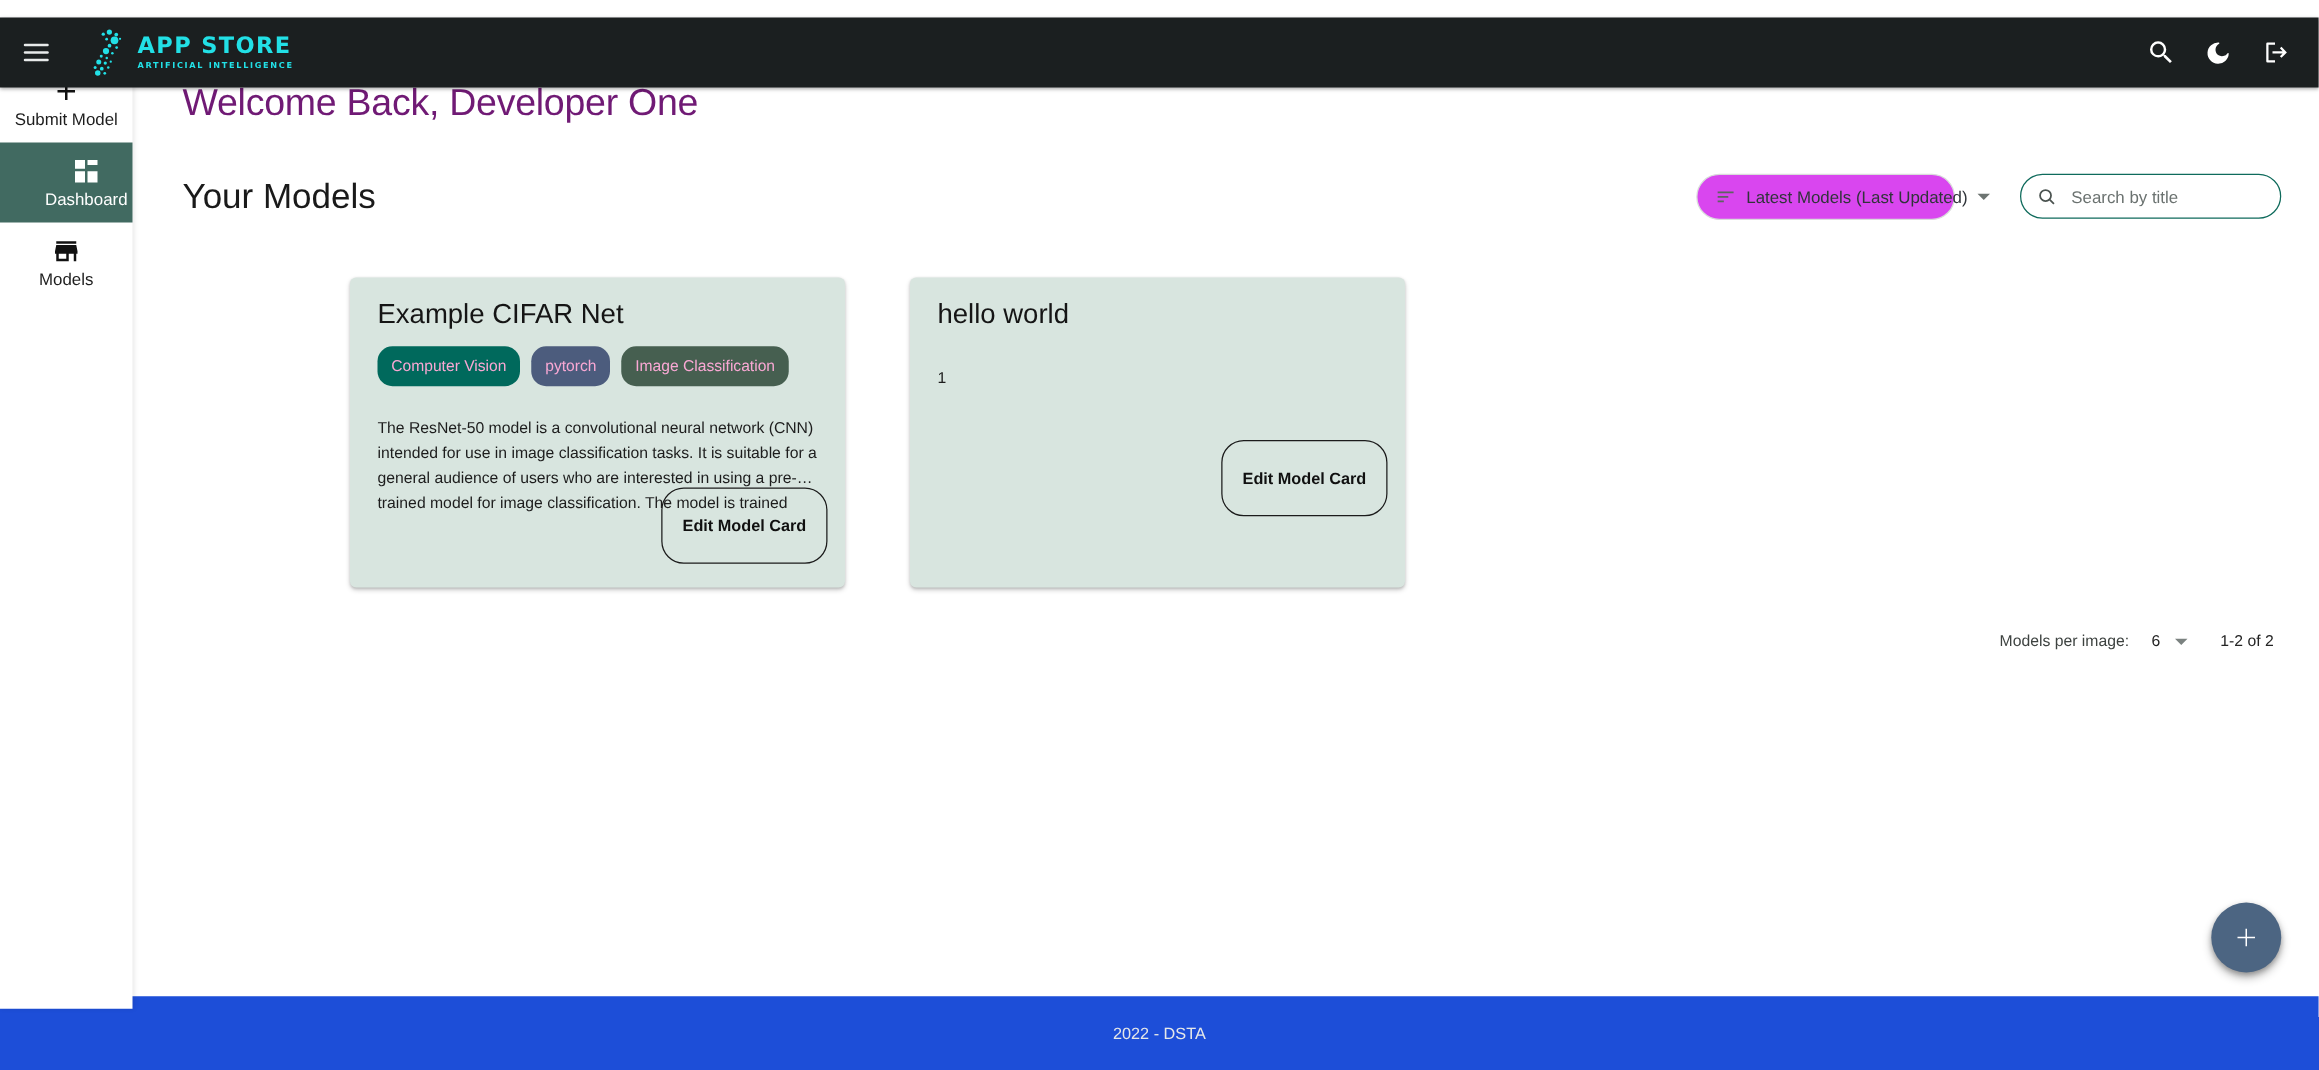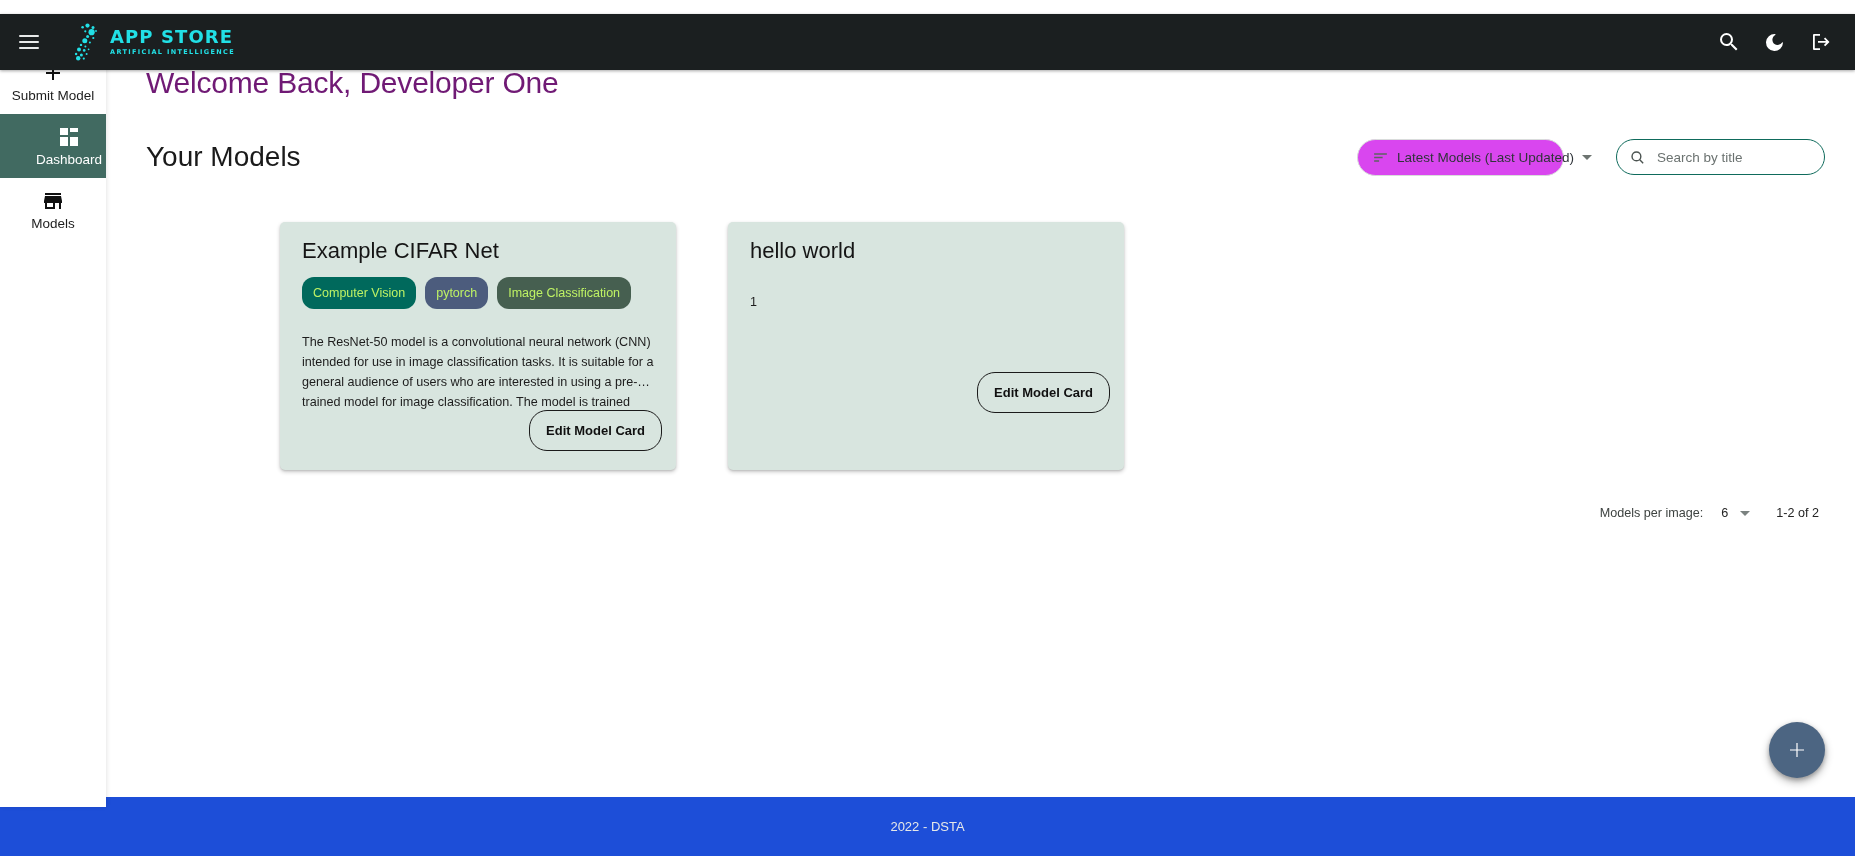--- a/index.html
+++ b/index.html
@@ -111,34 +111,34 @@
     width: 396px; height: 248px;
     background:#d8e5df; border-radius: 5px;
     box-shadow: 0 2px 4px rgba(0,0,0,.20), 0 1px 2px rgba(0,0,0,.12);
     position:relative; overflow:hidden;
     padding: 16px 22px 0 22px;
     margin-left: 24px;
   }
   .card-title { font-size: 22px; font-weight:400; color:#151515; line-height:1.2; }
   .tags { display:flex; gap: 9px; margin-top: 12px; flex-wrap:nowrap; }
   .tag {
-    height: 23px; border-radius: 12px; color:#bef264; font-size:12.5px;
+    height: 23px; border-radius: 12px; color:#f9a8d4; font-size:12.5px;
     display:flex; align-items:center; padding: 16px 11px; white-space:nowrap;
   }
   .card-desc {
     margin-top: 24px;
     font-size: 12.6px; line-height: 1.58; color:#1d1d1d;
     max-height: 78px; overflow:hidden;
   }
   .card-desc.tiny { font-size: 12.6px; margin-top: 28px; }
   .card-btn {
     position:absolute; border:1px solid #1b1b1b; border-radius: 18px;
     background:transparent; color:#101010;
     font-family:"Liberation Sans", sans-serif; font-size:13px; font-weight:700;
-    padding: 12px 16px; cursor:pointer; white-space:nowrap;
+    padding: 22px 16px; cursor:pointer; white-space:nowrap;
   }
   .card1-btn { right: 14px; bottom: 19px; }
   .card2-btn { right: 14px; bottom: 57px; }
 
   
   .pagination {
     display:flex; align-items:center; justify-content:flex-end;
     gap: 0; padding-right: 36px; margin-top: 36px;
     font-size: 12.6px; color:#3b3f3e;
   }

